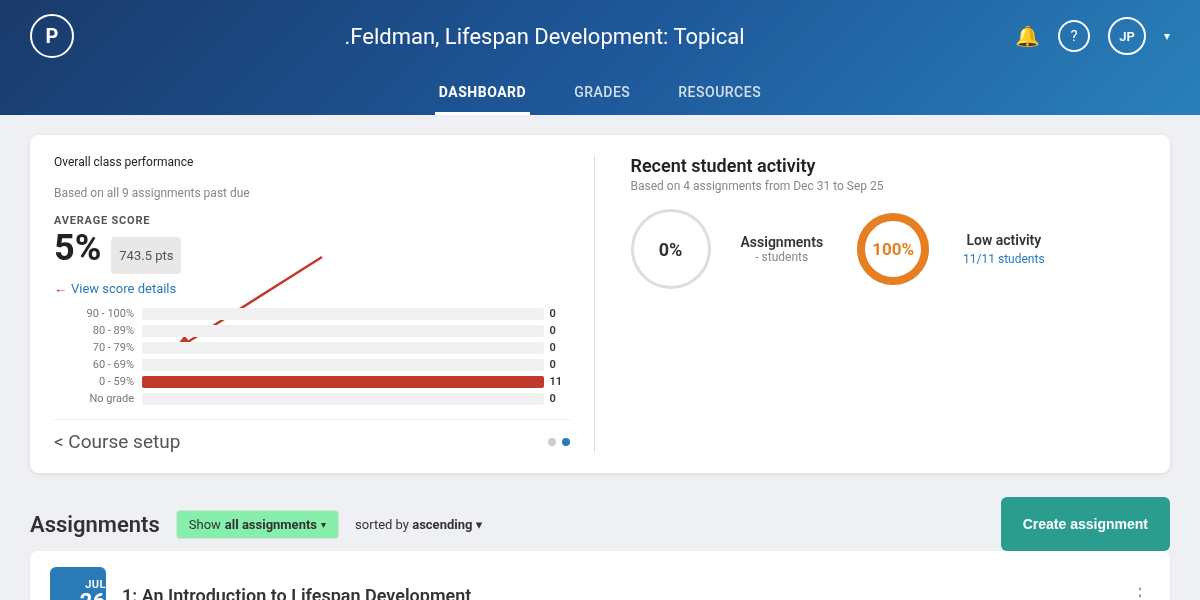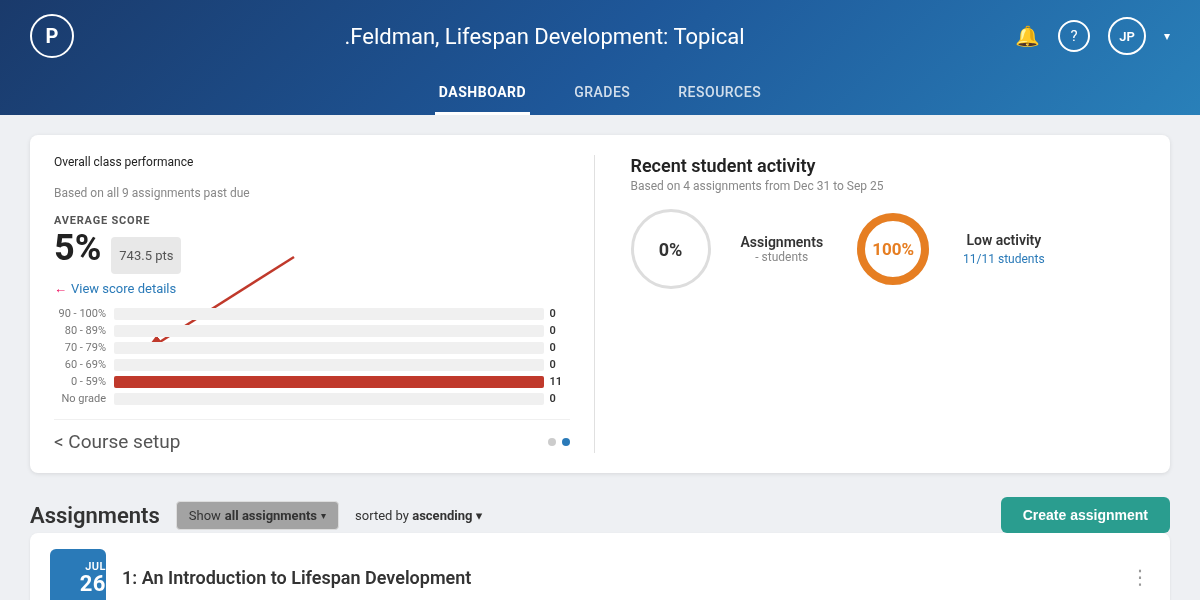--- a/index.html
+++ b/index.html
@@ -126,20 +126,21 @@
     .bar-fill {
       height: 100%; border-radius: 2px; background: #c0392b;
     }
     .bar-count {
       width: 20px; font-size: 11px; color: #333; font-weight: 600;
     }
 
     
     .chart-area {
       position: relative;
+      margin-left: 28px;
     }
 
     
     .card-footer {
       border-top: 1px solid #f0f0f0;
       margin-top: 14px;
       padding-top: 10px;
       display: flex; justify-content: space-between; align-items: center;
     }
     .course-setup-link {
@@ -193,32 +194,32 @@
     .assignments-header {
       display: flex; align-items: center; justify-content: space-between; 
     }
     .assignments-left {
       display: flex; align-items: center; gap: 16px;
     }
     .assignments-title {
       font-size: 22px; font-weight: 600; color: #333;
     }
     .assignments-filter {
-      background: #a3a3a3; border: 1px solid #ddd; border-radius: 4px;
+      background: #86efac; border: 1px solid #ddd; border-radius: 4px;
       padding: 6px 12px; font-size: 13px; color: #333; cursor: pointer;
       display: flex; align-items: center; gap: 4px;
     }
     .assignments-filter span.bold { font-weight: 700; }
     .assignments-sort {
       font-size: 13px; color: #333;
     }
     .assignments-sort span.bold { font-weight: 700; }
     .create-btn {
       background: #2a9d8f; color: white; border: none; border-radius: 6px;
-      padding: 10px 22px; font-size: 14px; font-weight: 600; cursor: pointer;
+      padding: 19px 22px; font-size: 14px; font-weight: 600; cursor: pointer;
     }
 
     
     .assignment-item {
       background: white; border-radius: 8px; padding: 16px 20px;
       box-shadow: 0 1px 3px rgba(0,0,0,0.08);
     }
     .assignment-top {
       display: flex; align-items: center; gap: 16px;
     }

